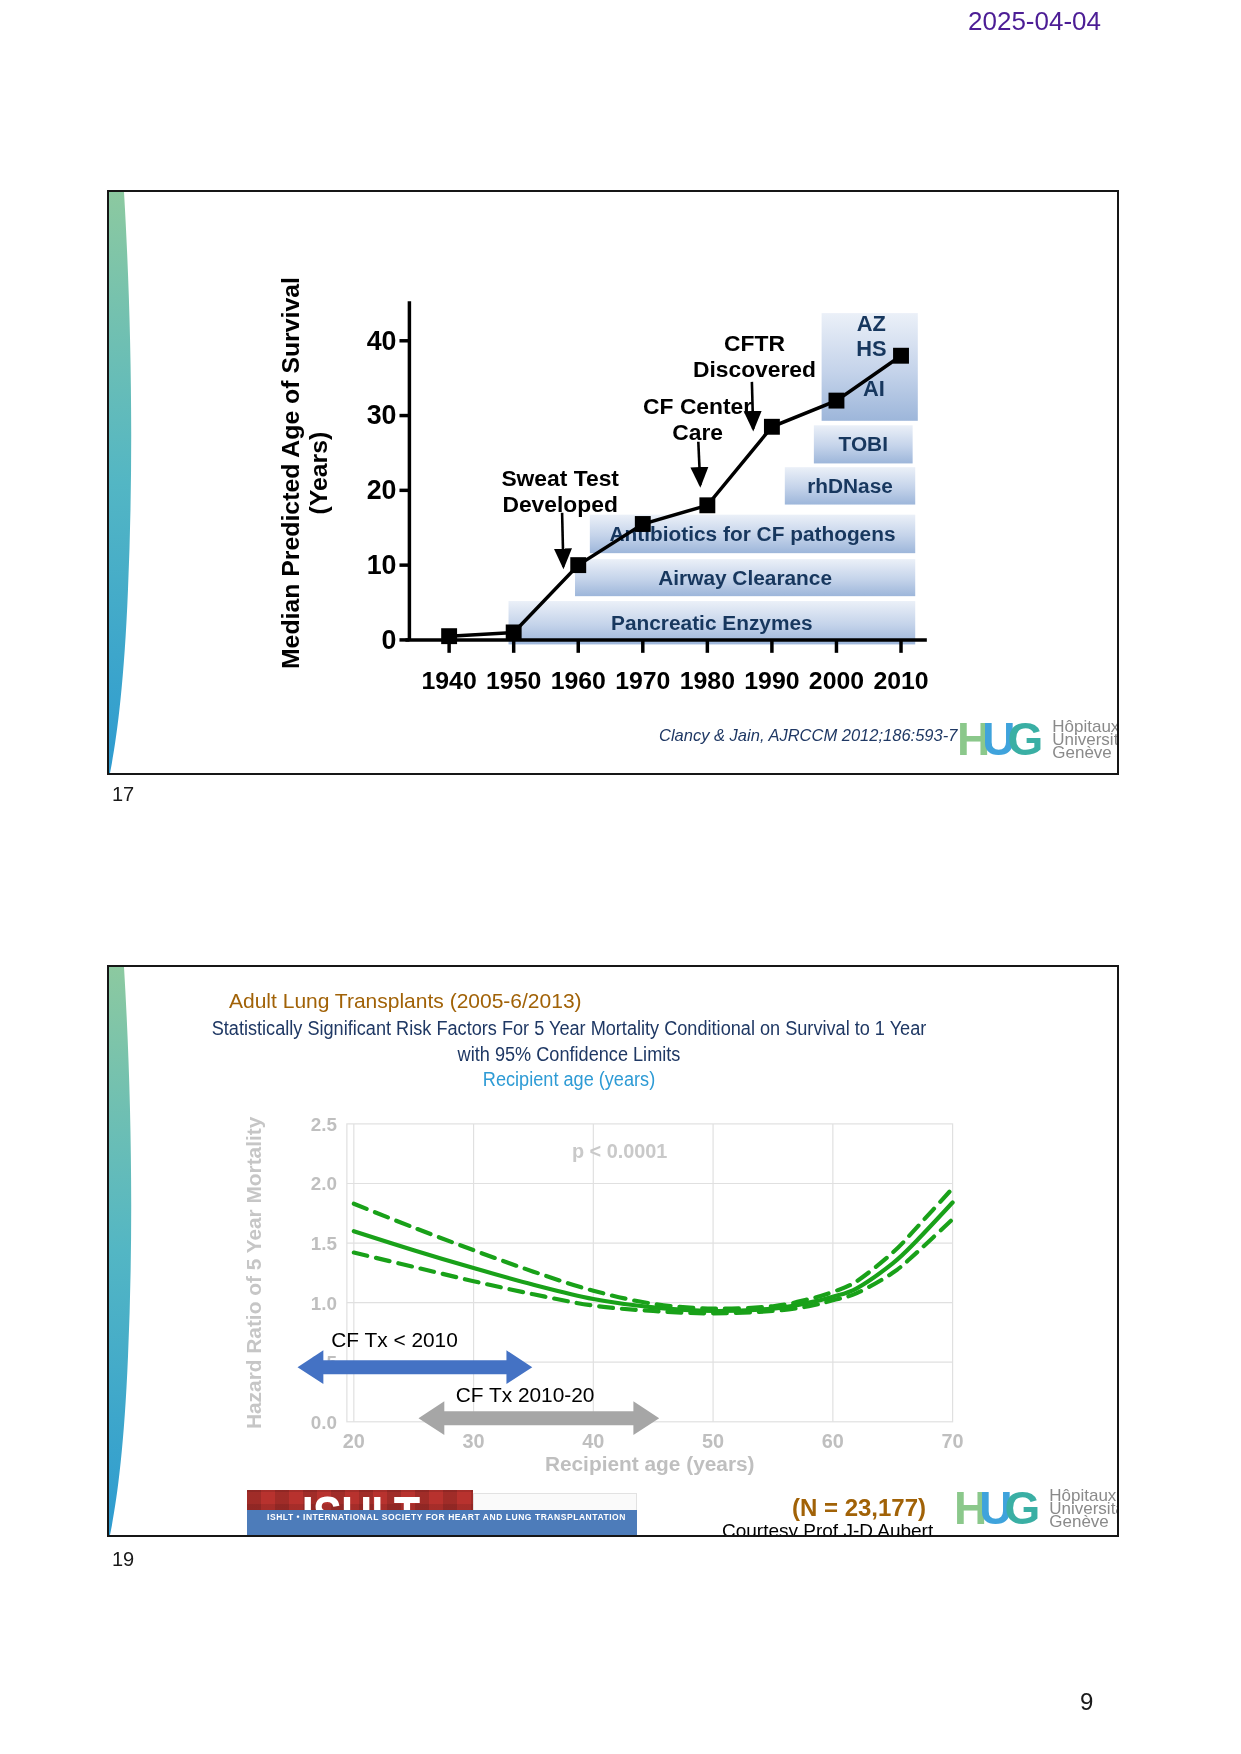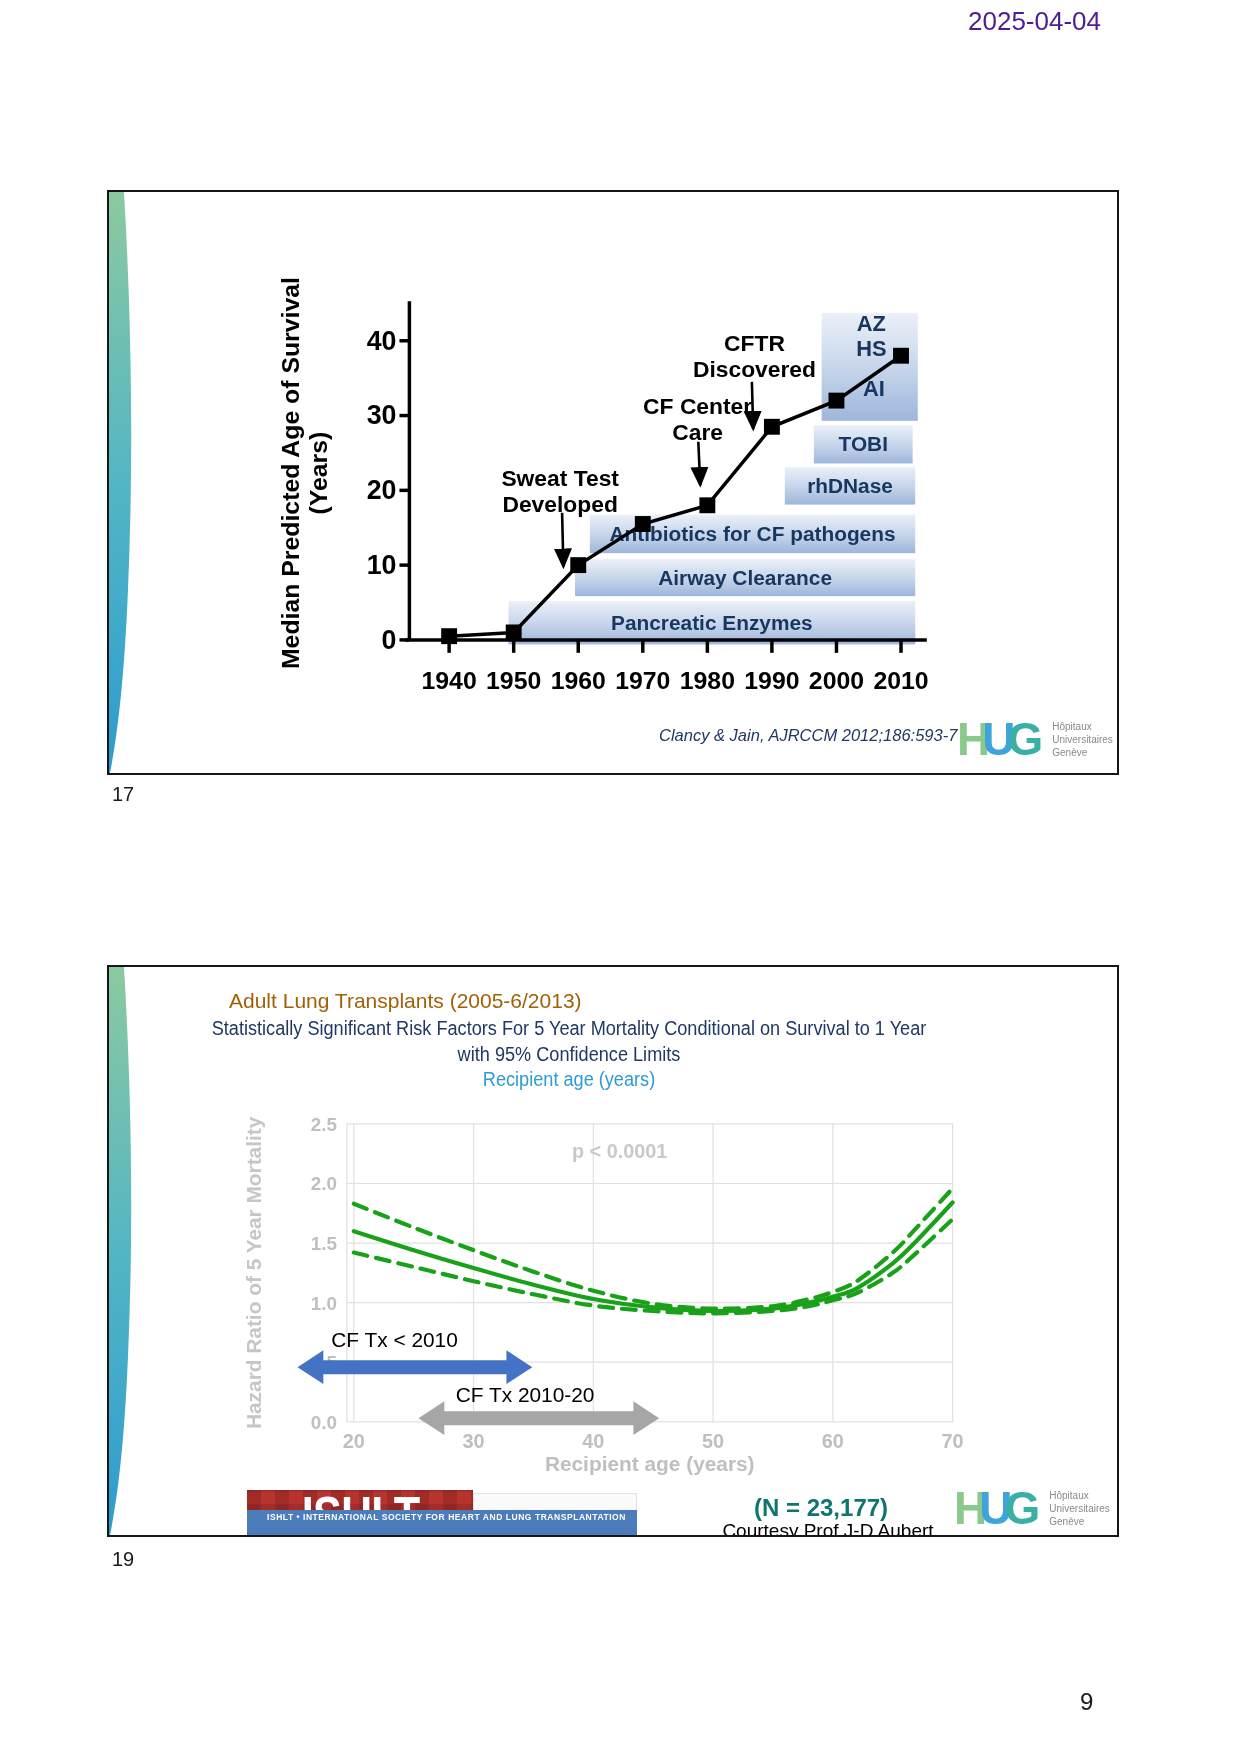--- a/index.html
+++ b/index.html
@@ -16,39 +16,39 @@
   #num17{top:783px}
   #num18{top:1548px}
   .page-num{position:absolute;left:1080px;top:1688px;font-size:24px;color:#1a1a1a}
   .citation{position:absolute;left:550px;top:534px;width:268px;text-align:right;font-size:16.5px;font-style:italic;color:#1F3864;white-space:nowrap}
   .hug{position:absolute;display:flex;align-items:center;gap:9px}
   .hug-letters{font-size:46px;font-weight:bold;line-height:40px;display:flex}
   .hug-letters span{display:inline-block}
   .hug-h{color:#8BC88B}
   .hug-u{color:#3FA3DC;margin-left:-8px}
   .hug-g{color:#3AAFA4;margin-left:-8px}
-  .hug-text{font-size:10px;color:#8a8a8a;line-height:13px}
+  .hug-text{font-size:17px;color:#8a8a8a;line-height:13px}
   
   .s18-title{position:absolute;left:120px;top:22px;font-size:21px;color:#a16207;white-space:nowrap}
   .s18-center{position:absolute;left:20px;width:880px;text-align:center;color:#1F3864;font-size:19.5px;white-space:nowrap;transform:scaleX(.93);transform-origin:50% 50%}
   #s18sub1{top:50px}
   #s18sub2{top:76px}
   #s18sub3{top:101px;color:#2E9BD5}
   
   .ishlt{position:absolute;left:138px;top:523px;width:390px;height:50px}
   .ishlt-red{position:absolute;left:0;top:0;width:226px;height:50px;background:#b8322e;
      background-image:repeating-linear-gradient(90deg,rgba(0,0,0,.13) 0 14px,rgba(0,0,0,0) 14px 28px),
                       repeating-linear-gradient(0deg,rgba(0,0,0,.10) 0 12px,rgba(0,0,0,0) 12px 24px);
      display:flex;align-items:center;justify-content:center;overflow:hidden}
   .ishlt-big{color:#fff;font-weight:bold;font-size:54px;line-height:50px;transform:scaleX(.8);letter-spacing:-1px}
   .ishlt-white{position:absolute;left:226px;right:0;top:3px;height:44px;background:#fafafa;border:1px solid #e2e2e2}
   .ishlt-strip{position:absolute;left:0;top:20px;width:100%;height:28px;background:#4d7cba;color:#fff;
      font-size:8.5px;font-weight:bold;letter-spacing:.55px;line-height:14px;padding-left:20px;white-space:nowrap;overflow:hidden}
-  .n-big{position:absolute;left:645px;top:527px;width:210px;font-size:24px;font-weight:bold;color:#0f766e;white-space:nowrap}
-  .courtesy{position:absolute;left:613px;top:553px;width:212px;text-align:center;font-size:19px;color:#000;white-space:nowrap}
+  .n-big{position:absolute;left:645px;top:527px;width:210px;text-align:center;font-size:24px;font-weight:bold;color:#a16207;white-space:nowrap}
+  .courtesy{position:absolute;left:613px;top:553px;width:212px;text-align:left;font-size:19px;color:#000;white-space:nowrap}
 </style>
 </head>
 <body>
 
 <div class="page-date">2025-04-04</div>
 
 <section class="slide" id="slide17">
   <svg class="swoosh" viewBox="0 0 30 585" preserveAspectRatio="none">
     <defs>
       <linearGradient id="sw17" x1="0" y1="0" x2="0" y2="1">

